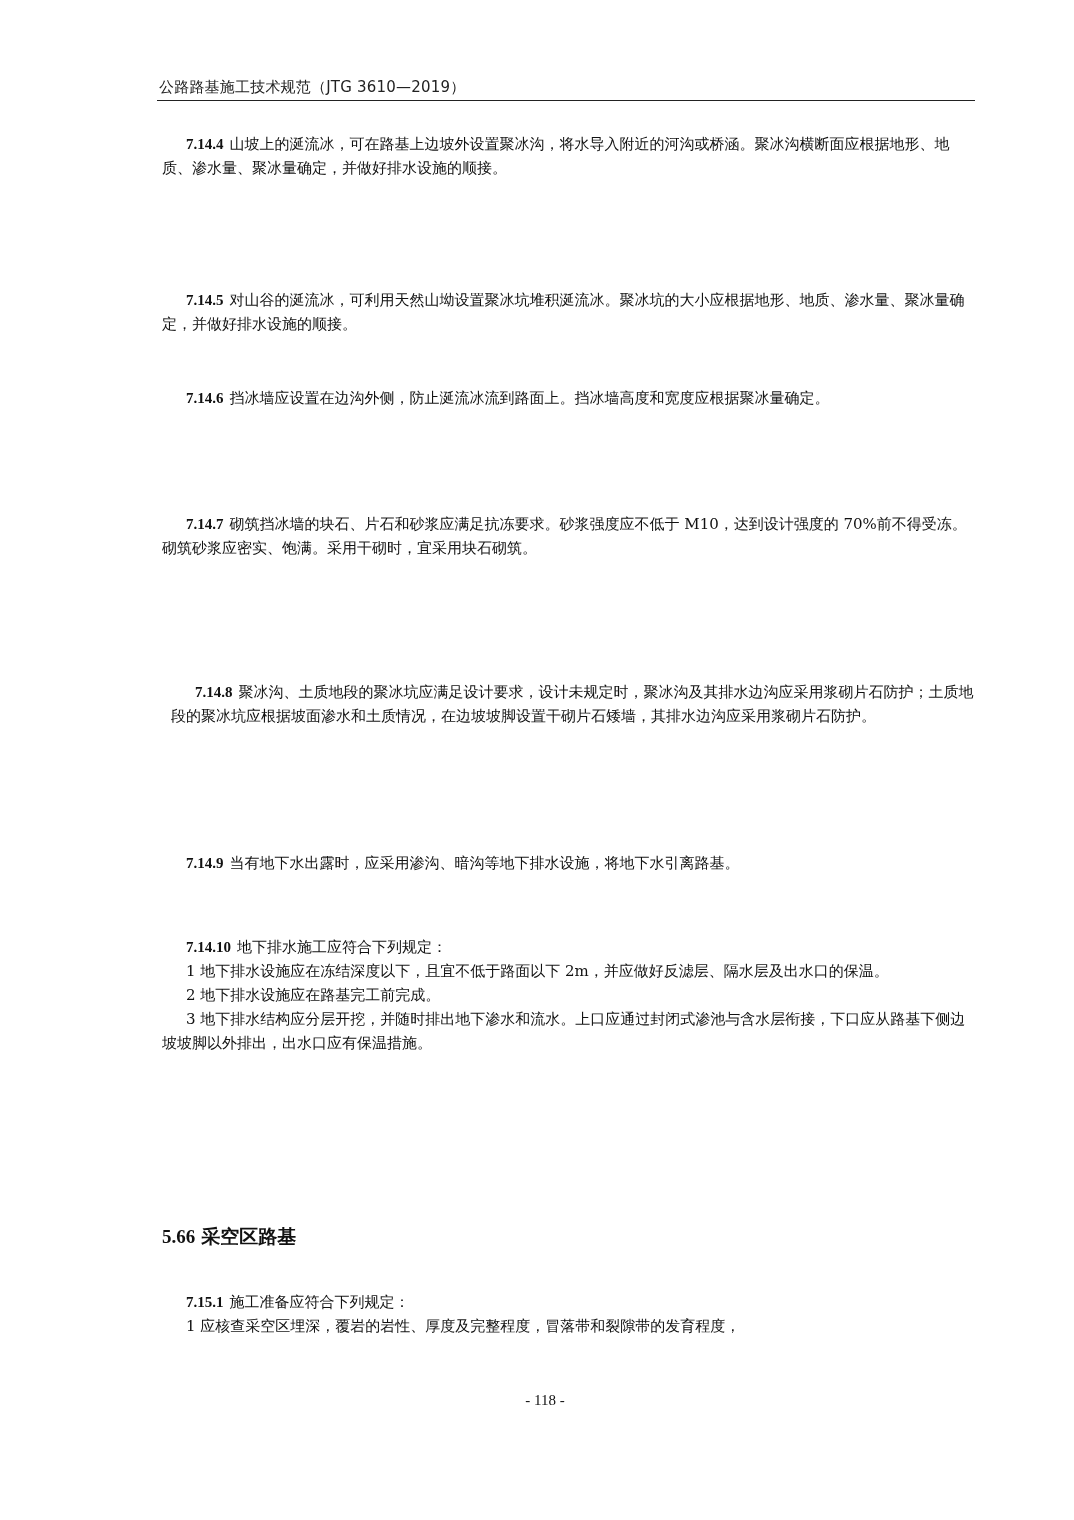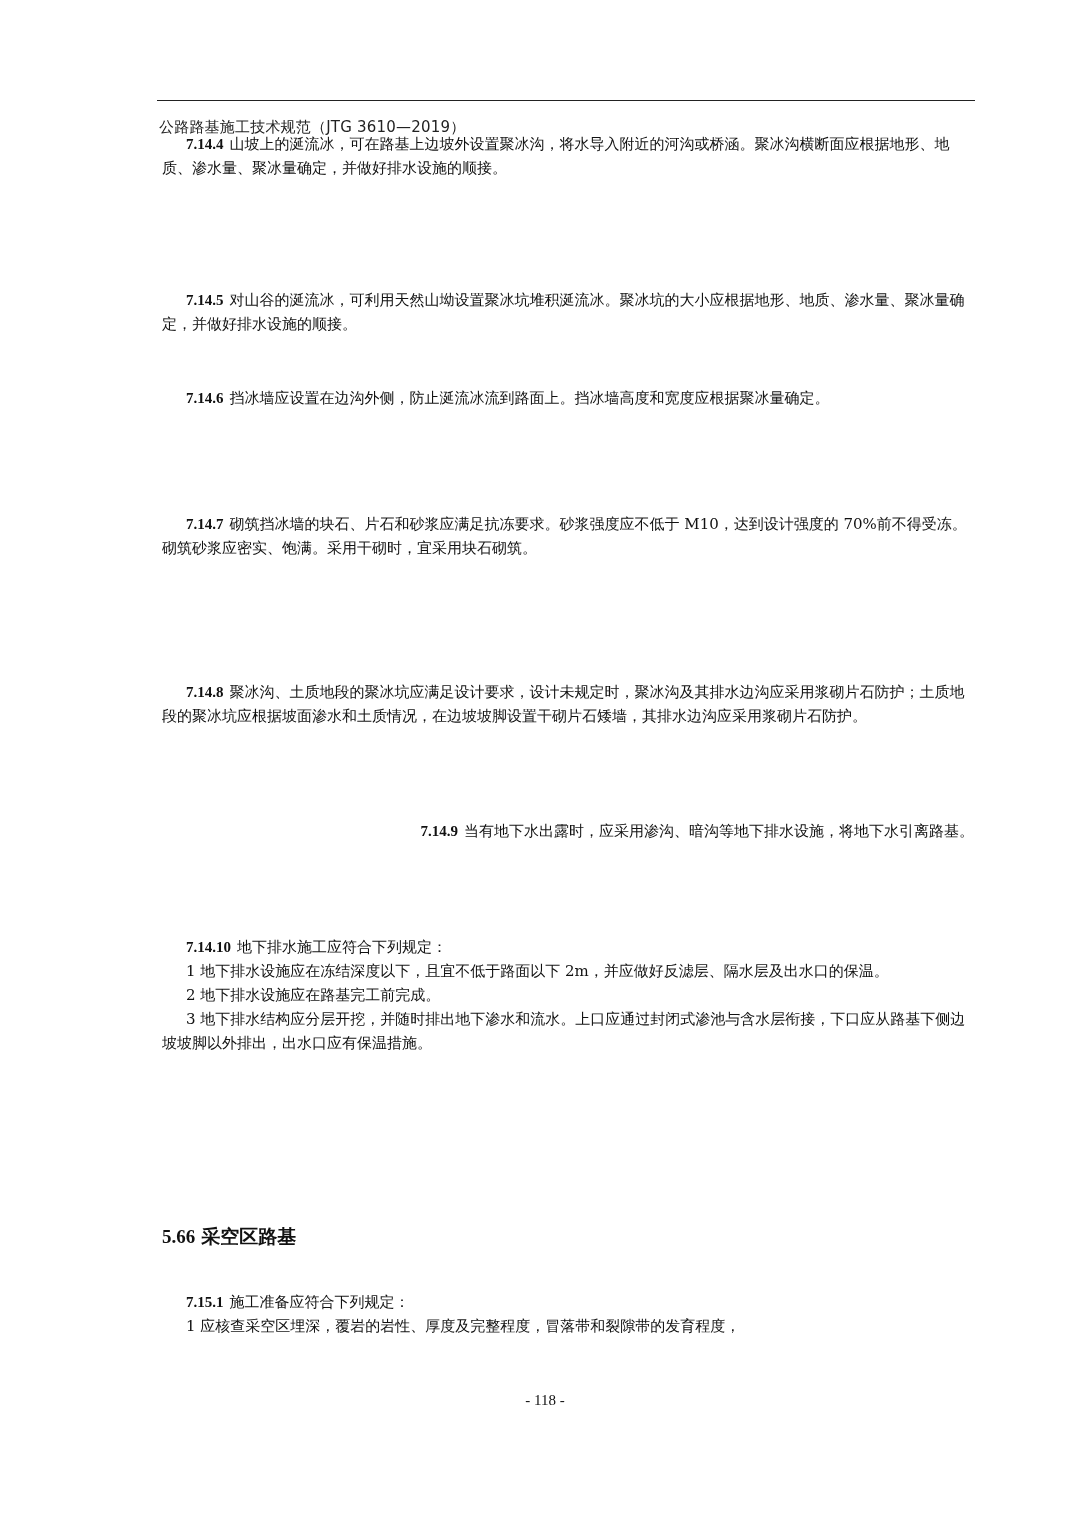--- a/index.html
+++ b/index.html
@@ -1,17 +1,17 @@
 <!DOCTYPE html>
 <html><head>
 <meta charset="utf-8">
 <style>
   html, body { margin: 0; padding: 0; background: #ffffff; }
   body { width: 1074px; height: 1520px; position: relative; overflow: hidden; color: #111; font-family: "DejaVu Serif", "Liberation Serif", serif; }
-  .running-header { position: absolute; left: 159px; top: 78px; font-family: "DejaVu Sans", "Liberation Sans", sans-serif; font-size: 15px; color: #222; letter-spacing: 0.2px; margin-top: 40px; }
+  .running-header { position: absolute; left: 159px; top: 78px; font-family: "DejaVu Sans", "Liberation Sans", sans-serif; font-size: 15px; color: #222; letter-spacing: 0.2px; }
   .header-rule { position: absolute; left: 157px; top: 100px; width: 818px; height: 0; border-top: 1.6px solid #222; }
   .block { position: absolute; left: 162px; width: 812px; font-size: 15px; line-height: 24px; }
   .block p { margin: 0; }
   .indent { text-indent: 24px; }
   .num { font-family: "Liberation Serif", "DejaVu Serif", serif; font-weight: bold; margin-right: 6px; }
   .section-title { position: absolute; left: 162px; top: 1224px; font-size: 19px; font-weight: bold; font-family: "DejaVu Sans", "Liberation Sans", sans-serif; }
   .section-title .num { font-family: "Liberation Serif", serif; }
   .page-number { position: absolute; left: 0; width: 1074px; top: 1392px; text-align: center; font-size: 15px; font-family: "Liberation Serif", serif; padding-left: 8px; }
 </style>
 </head>
@@ -29,25 +29,25 @@
 </div>
 
 <div class="block" style="top:386px;">
   <p class="indent"><span class="num">7.14.6</span><span>挡冰墙应设置在边沟外侧，防止涎流冰流到路面上。挡冰墙高度和宽度应根据聚冰量确定。</span></p>
 </div>
 
 <div class="block" style="top:512px;">
   <p class="indent"><span class="num">7.14.7</span><span>砌筑挡冰墙的块石、片石和砂浆应满足抗冻要求。砂浆强度应不低于 M10，达到设计强度的 70%前不得受冻。砌筑砂浆应密实、饱满。采用干砌时，宜采用块石砌筑。</span></p>
 </div>
 
-<div class="block" style="top:680px;">
+<div class="block" style="top:680px;margin-left:9px;">
   <p class="indent"><span class="num">7.14.8</span><span>聚冰沟、土质地段的聚冰坑应满足设计要求，设计未规定时，聚冰沟及其排水边沟应采用浆砌片石防护；土质地段的聚冰坑应根据坡面渗水和土质情况，在边坡坡脚设置干砌片石矮墙，其排水边沟应采用浆砌片石防护。</span></p>
 </div>
 
-<div class="block" style="top:819px;text-align:right;">
+<div class="block" style="top:851px;">
   <p class="indent"><span class="num">7.14.9</span><span>当有地下水出露时，应采用渗沟、暗沟等地下排水设施，将地下水引离路基。</span></p>
 </div>
 
 <div class="block" style="top:935px;">
   <p class="indent"><span class="num">7.14.10</span><span>地下排水施工应符合下列规定：</span></p>
   <p class="indent">1 地下排水设施应在冻结深度以下，且宜不低于路面以下 2m，并应做好反滤层、隔水层及出水口的保温。</p>
   <p class="indent">2 地下排水设施应在路基完工前完成。</p>
   <p class="indent">3 地下排水结构应分层开挖，并随时排出地下渗水和流水。上口应通过封闭式渗池与含水层衔接，下口应从路基下侧边坡坡脚以外排出，出水口应有保温措施。</p>
 </div>
 

